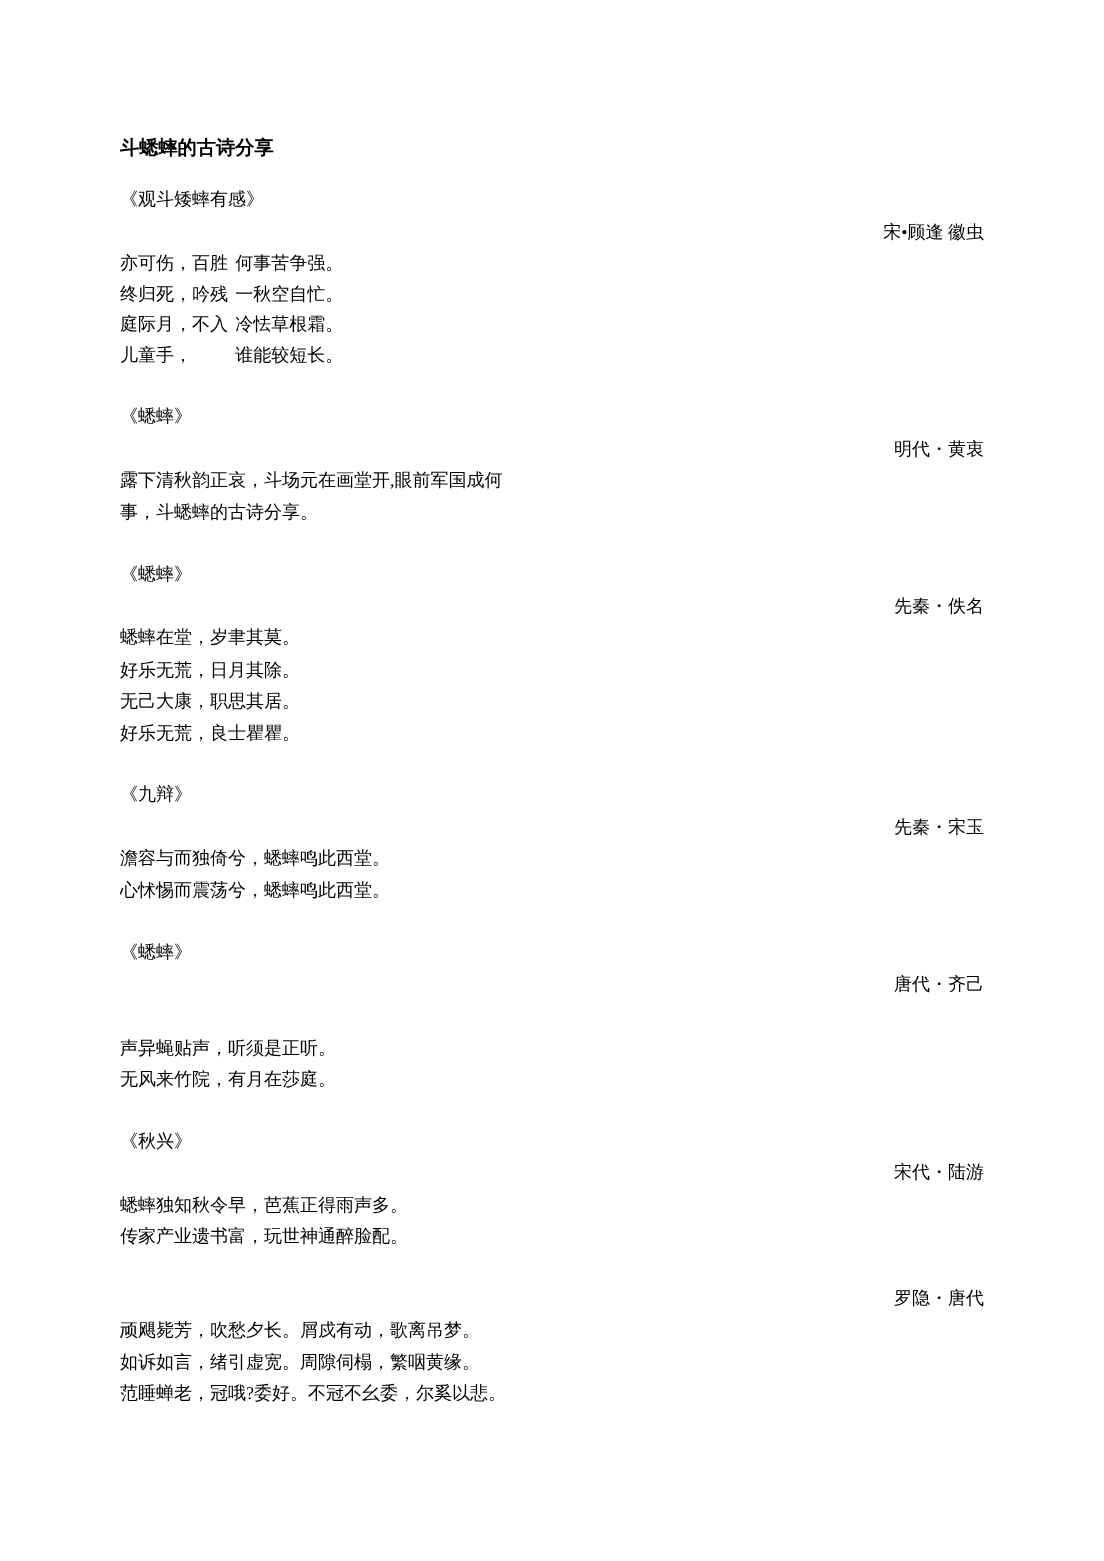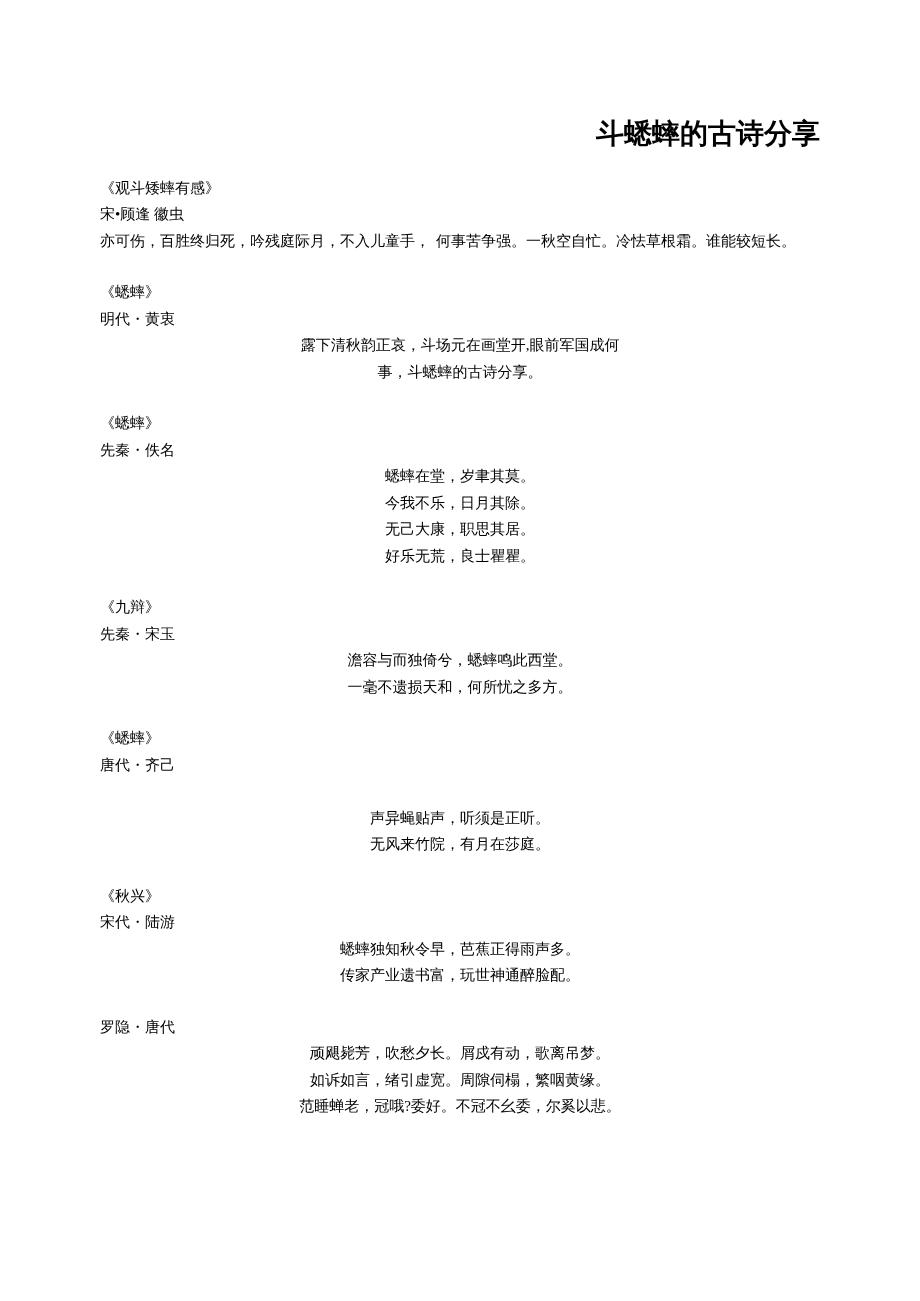--- a/index.html
+++ b/index.html
@@ -10,44 +10,45 @@
     body {
       background: #ffffff;
       font-family: "SimSun", "宋体", serif;
       font-size: 15px;
       line-height: 1.7;
       color: #000000;
       width: 920px;
       padding: 110px 100px 60px 100px;
     }
     .title {
-      text-align: right;
-      font-size: 28px;
+      text-align: left;
+      font-size: 16px;
       font-weight: bold;
       margin-bottom: 18px;
     }
     .poem {
       margin-bottom: 26px;
     }
     .poem-title {
       margin-bottom: 1px;
     }
     .poem-author {
       margin-bottom: 1px;
+      text-align: right;
     }
     .poem-line {
       margin-bottom: 1px;
-      text-align: center;
     }
     .first-poem-body {
       display: flex;
       gap: 6px;
     }
     .first-poem-col {
       display: flex;
+      flex-direction: column;
     }
   </style>
 </head>
 <body>
 
 <div class="title">斗蟋蟀的古诗分享</div>
 
 <div class="poem">
   <div class="poem-title">《观斗矮蟀有感》</div>
   <div class="poem-author">宋•顾逢  徽虫</div>
@@ -71,30 +72,30 @@
   <div class="poem-title">《蟋蟀》</div>
   <div class="poem-author">明代・黄衷</div>
   <div class="poem-line">露下清秋韵正哀，斗场元在画堂开,眼前军国成何</div>
   <div class="poem-line">事，斗蟋蟀的古诗分享。</div>
 </div>
 
 <div class="poem">
   <div class="poem-title">《蟋蟀》</div>
   <div class="poem-author">先秦・佚名</div>
   <div class="poem-line">蟋蟀在堂，岁聿其莫。</div>
-  <div class="poem-line">今我不乐，日月其除。</div>
+  <div class="poem-line">好乐无荒，日月其除。</div>
   <div class="poem-line">无己大康，职思其居。</div>
   <div class="poem-line">好乐无荒，良士瞿瞿。</div>
 </div>
 
 <div class="poem">
   <div class="poem-title">《九辩》</div>
   <div class="poem-author">先秦・宋玉</div>
   <div class="poem-line">澹容与而独倚兮，蟋蟀鸣此西堂。</div>
-  <div class="poem-line">一毫不遗损天和，何所忧之多方。</div>
+  <div class="poem-line">心怵惕而震荡兮，蟋蟀鸣此西堂。</div>
 </div>
 
 <div class="poem">
   <div class="poem-title">《蟋蟀》</div>
   <div class="poem-author">唐代・齐己</div>
   <div class="poem-line">&nbsp;</div>
   <div class="poem-line">声异蝇贴声，听须是正听。</div>
   <div class="poem-line">无风来竹院，有月在莎庭。</div>
 </div>
 

